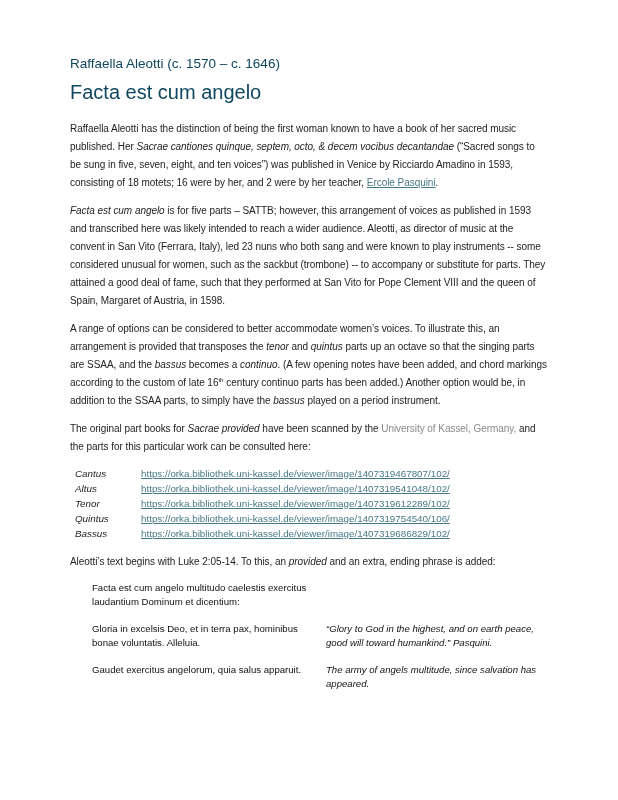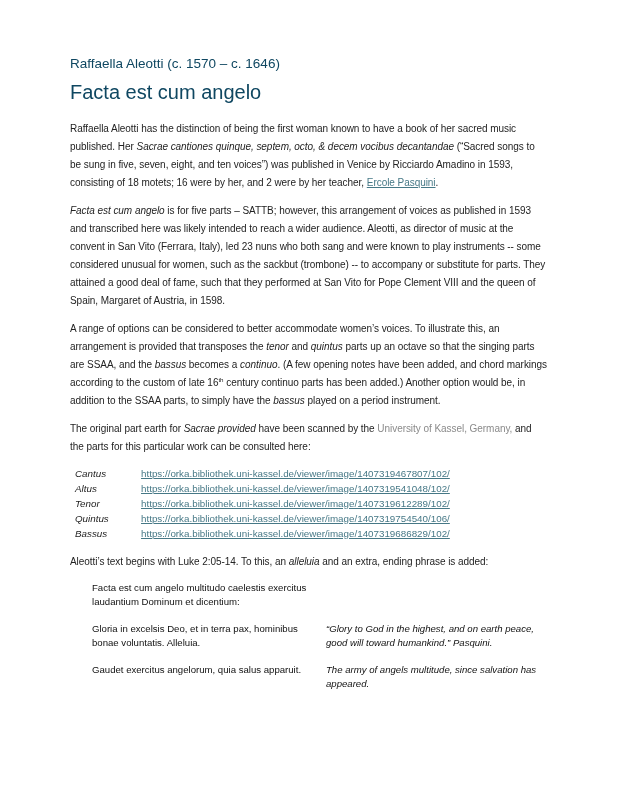--- a/index.html
+++ b/index.html
@@ -96,21 +96,21 @@
 <body>
 
 <div class="page">
 
   <h2 class="composer-heading">Raffaella Aleotti (c. 1570 – c. 1646)</h2>
   <h1 class="work-title">Facta est cum angelo</h1>
 
   <p class="body-para rich"><span>Raffaella Aleotti has the distinction of being the first woman known to have a book of her sacred music published. Her </span><span class="i">Sacrae cantiones quinque, septem, octo, &amp; decem vocibus decantandae</span><span> (“Sacred songs to be sung in five, seven, eight, and ten voices”) was published in Venice by Ricciardo Amadino in 1593, consisting of 18 motets; 16 were by her, and 2 were by her teacher, </span><a class="inline-link">Ercole Pasquini</a><span>.</span></p>
   <p class="body-para rich"><span class="i">Facta est cum angelo</span><span> is for five parts – SATTB; however, this arrangement of voices as published in 1593 and transcribed here was likely intended to reach a wider audience. Aleotti, as director of music at the convent in San Vito (Ferrara, Italy), led 23 nuns who both sang and were known to play instruments -- some considered unusual for women, such as the sackbut (trombone) -- to accompany or substitute for parts. They attained a good deal of fame, such that they performed at San Vito for Pope Clement VIII and the queen of Spain, Margaret of Austria, in 1598.</span></p>
   <p class="body-para rich"><span>A range of options can be considered to better accommodate women’s voices. To illustrate this, an arrangement is provided that transposes the </span><span class="i">tenor</span><span> and </span><span class="i">quintus</span><span> parts up an octave so that the singing parts are SSAA, and the </span><span class="i">bassus</span><span> becomes a </span><span class="i">continuo</span><span>. (A few opening notes have been added, and chord markings according to the custom of late 16</span><span class="sup">th</span><span> century continuo parts has been added.) Another option would be, in addition to the SSAA parts, to simply have the </span><span class="i">bassus</span><span> played on a period instrument.</span></p>
-  <p class="body-para rich"><span>The original part earth for </span><span class="i">Sacrae provided</span><span> have been scanned by the </span><span class="muted">University of Kassel, Germany,</span><span> and the parts for this particular work can be consulted here:</span></p>
+  <p class="body-para rich"><span>The original part books for </span><span class="i">Sacrae provided</span><span> have been scanned by the </span><span class="muted">University of Kassel, Germany,</span><span> and the parts for this particular work can be consulted here:</span></p>
 
   <table class="part-links">
     <tbody>
       <tr>
         <td class="part-name">Cantus</td>
         <td><a class="part-url">https://orka.bibliothek.uni-kassel.de/viewer/image/1407319467807/102/</a></td>
       </tr>
       <tr>
         <td class="part-name">Altus</td>
         <td><a class="part-url">https://orka.bibliothek.uni-kassel.de/viewer/image/1407319541048/102/</a></td>
@@ -123,21 +123,21 @@
         <td class="part-name">Quintus</td>
         <td><a class="part-url">https://orka.bibliothek.uni-kassel.de/viewer/image/1407319754540/106/</a></td>
       </tr>
       <tr>
         <td class="part-name">Bassus</td>
         <td><a class="part-url">https://orka.bibliothek.uni-kassel.de/viewer/image/1407319686829/102/</a></td>
       </tr>
     </tbody>
   </table>
 
-  <p class="body-para rich"><span>Aleotti’s text begins with Luke 2:05-14. To this, an </span><span class="i">alleluia</span><span> and an extra, ending phrase is added:</span></p>
+  <p class="body-para rich"><span>Aleotti’s text begins with Luke 2:05-14. To this, an </span><span class="i">provided</span><span> and an extra, ending phrase is added:</span></p>
 
   <div class="translation">
     <div class="translation-row">
       <div class="latin">Facta est cum angelo multitudo caelestis exercitus laudantium Dominum et dicentium:</div>
     </div>
     <div class="translation-row">
       <div class="latin">Gloria in excelsis Deo, et in terra pax, hominibus bonae voluntatis. Alleluia.</div>
       <div class="english">“Glory to God in the highest, and on earth peace, good will toward humankind.” Pasquini.</div>
     </div>
     <div class="translation-row">

